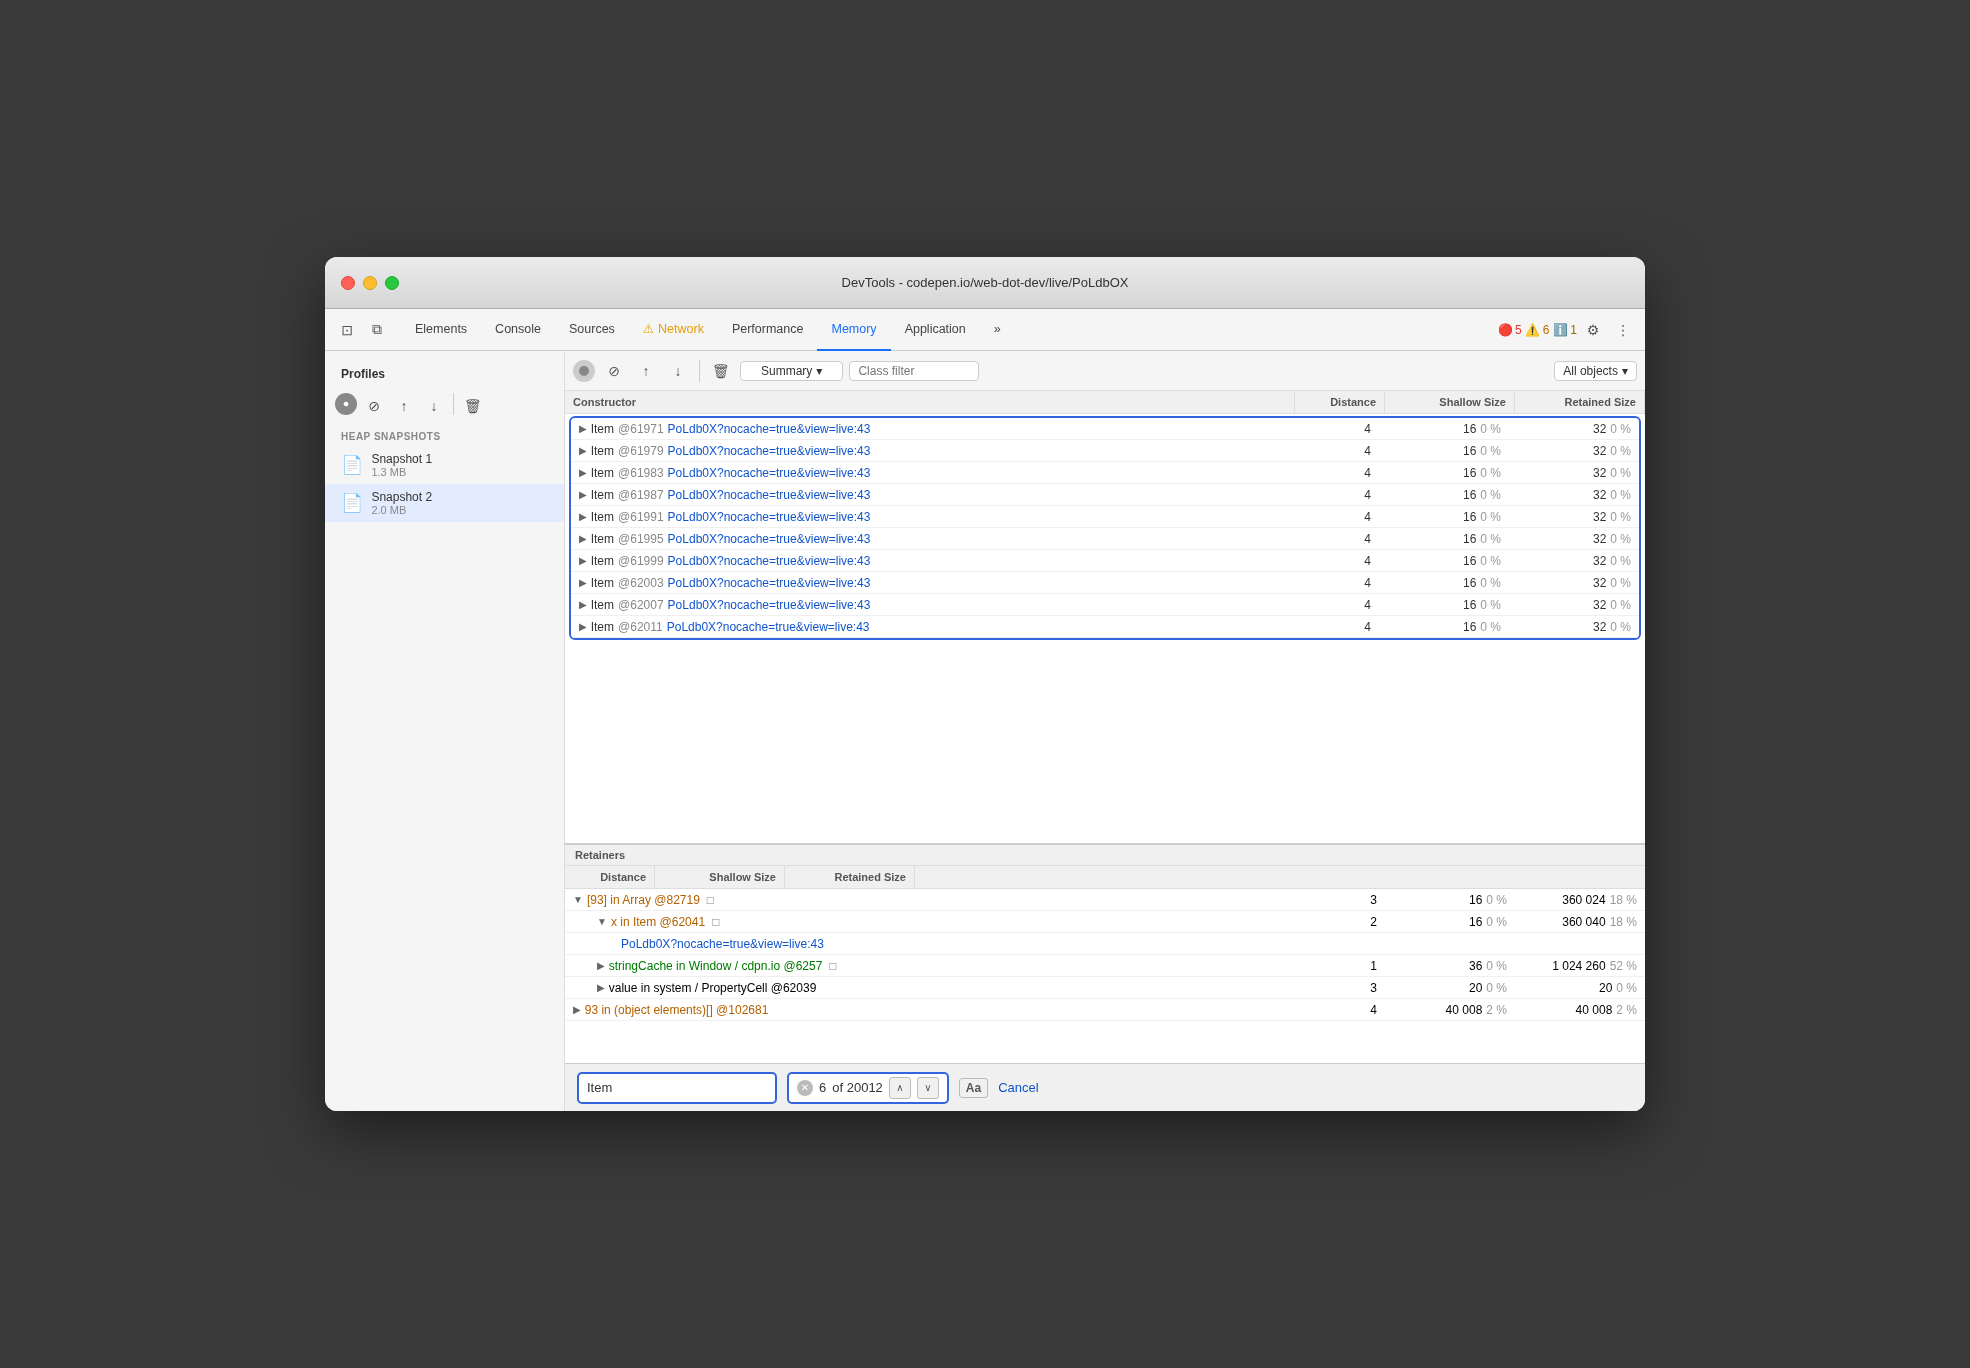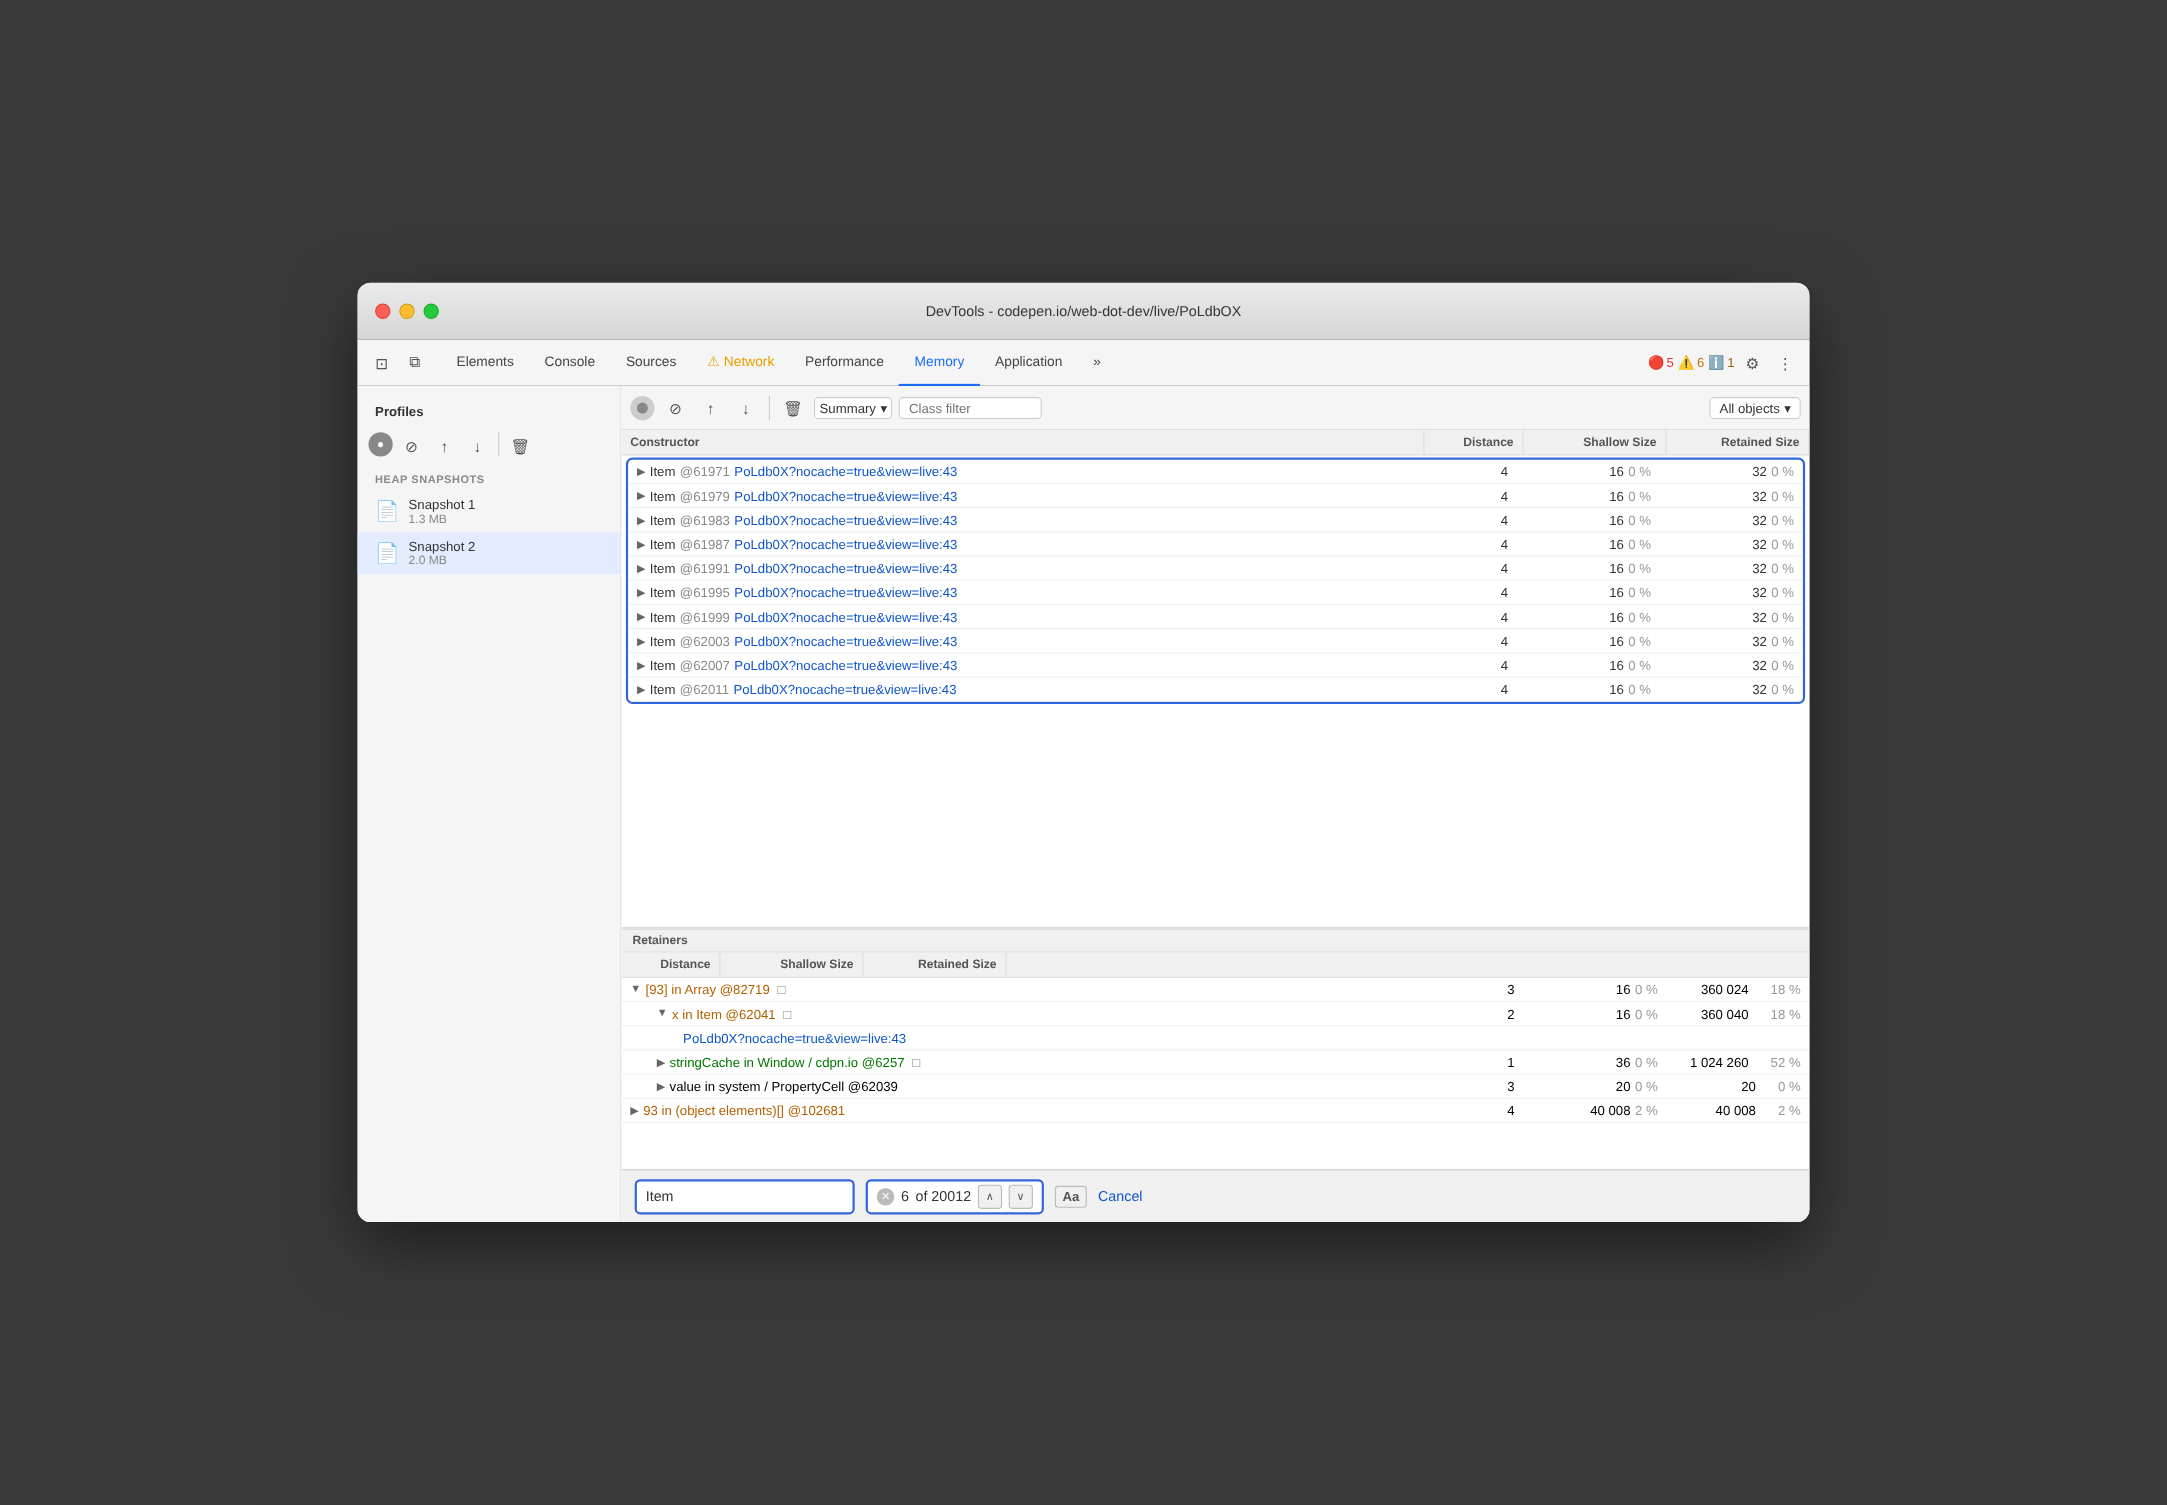--- a/index.html
+++ b/index.html
@@ -188,21 +188,21 @@
     .divider-v {
       width: 1px;
       height: 22px;
       background: #ccc;
       margin: 0 2px;
     }
     .summary-dropdown {
       display: flex;
       align-items: center;
       gap: 4px;
-      padding: 2px 4px;
+      padding: 2px 20px;
       background: #fff;
       border: 1px solid #ccc;
       border-radius: 4px;
       font-size: 12px;
       cursor: pointer;
       color: #333;
     }
     .class-filter-input {
       padding: 2px 8px;
       border: 1px solid #ccc;
@@ -360,21 +360,21 @@
       justify-content: flex-end;
       gap: 4px;
     }
     .ret-td-retained {
       width: 130px;
       padding: 3px 8px;
       font-size: 12px;
       text-align: right;
       display: flex;
       justify-content: flex-end;
-      gap: 20px;
+      gap: 4px;
     }
     .code-orange { color: #b36000; }
     .code-green { color: #007700; }
     .search-bar {
       background: #f0f0f0;
       border-top: 1px solid #ccc;
       display: flex;
       align-items: center;
       padding: 8px 12px;
       gap: 10px;

